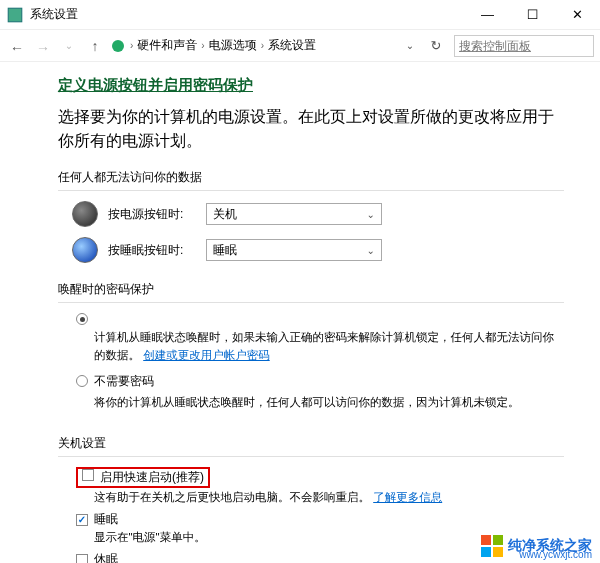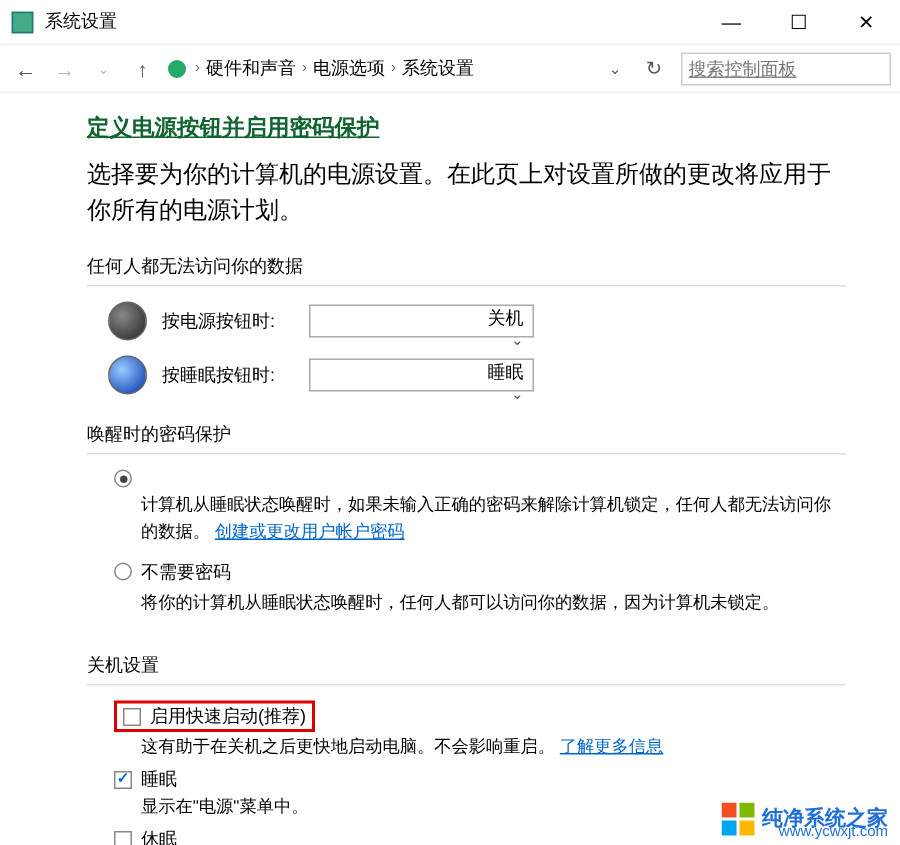--- a/index.html
+++ b/index.html
@@ -89,27 +89,26 @@
   gap: 6px;
 }
 .round-icon {
   width: 26px; height: 26px;
   border-radius: 50%;
   background: radial-gradient(circle at 35% 35%, #888, #222);
   border: 1px solid #666;
 }
 .setting-label { width: 92px; margin-left: 4px; }
 .dropdown {
-  width: 150px; height: 22px;
+  width: 176px; height: 22px;
   border: 1px solid #aaa;
-  display: flex; align-items: flex-end;
+  display: flex; align-items: center;
   padding: 0 6px;
   justify-content: space-between;
   background: #fff;
-  flex-direction: column;
 }
 .dropdown span:last-child { color: #555; font-size: 10px; }
 
 .radio-group { margin: 8px 0 16px 18px; }
 .radio-item { margin-bottom: 8px; }
 .radio-line { display: flex; align-items: center; gap: 6px; }
 .radio-circle {
   width: 12px; height: 12px; border: 1px solid #888;
   border-radius: 50%; display: inline-flex;
   align-items: center; justify-content: center;
@@ -128,21 +127,21 @@
   width: 12px; height: 12px; border: 1px solid #888;
   display: inline-flex; align-items:center; justify-content:center;
   font-size: 10px; line-height: 1;
 }
 .checkbox.checked::after { content: "✓"; color: #0066cc; font-weight: bold; }
 .check-desc { margin: 2px 0 0 18px; font-size: 11.5px; color: #000; }
 .highlight-box {
   border: 2px solid #d00;
   padding: 0px 4px;
   display: inline-flex;
-  align-items: center;
+  align-items: flex-start;
   gap: 6px;
 }
 #section-spacer { height: 8px; }
 
 .watermark {
   position: absolute;
   right: 8px;
   bottom: 6px;
   display: flex;
   align-items: center;

